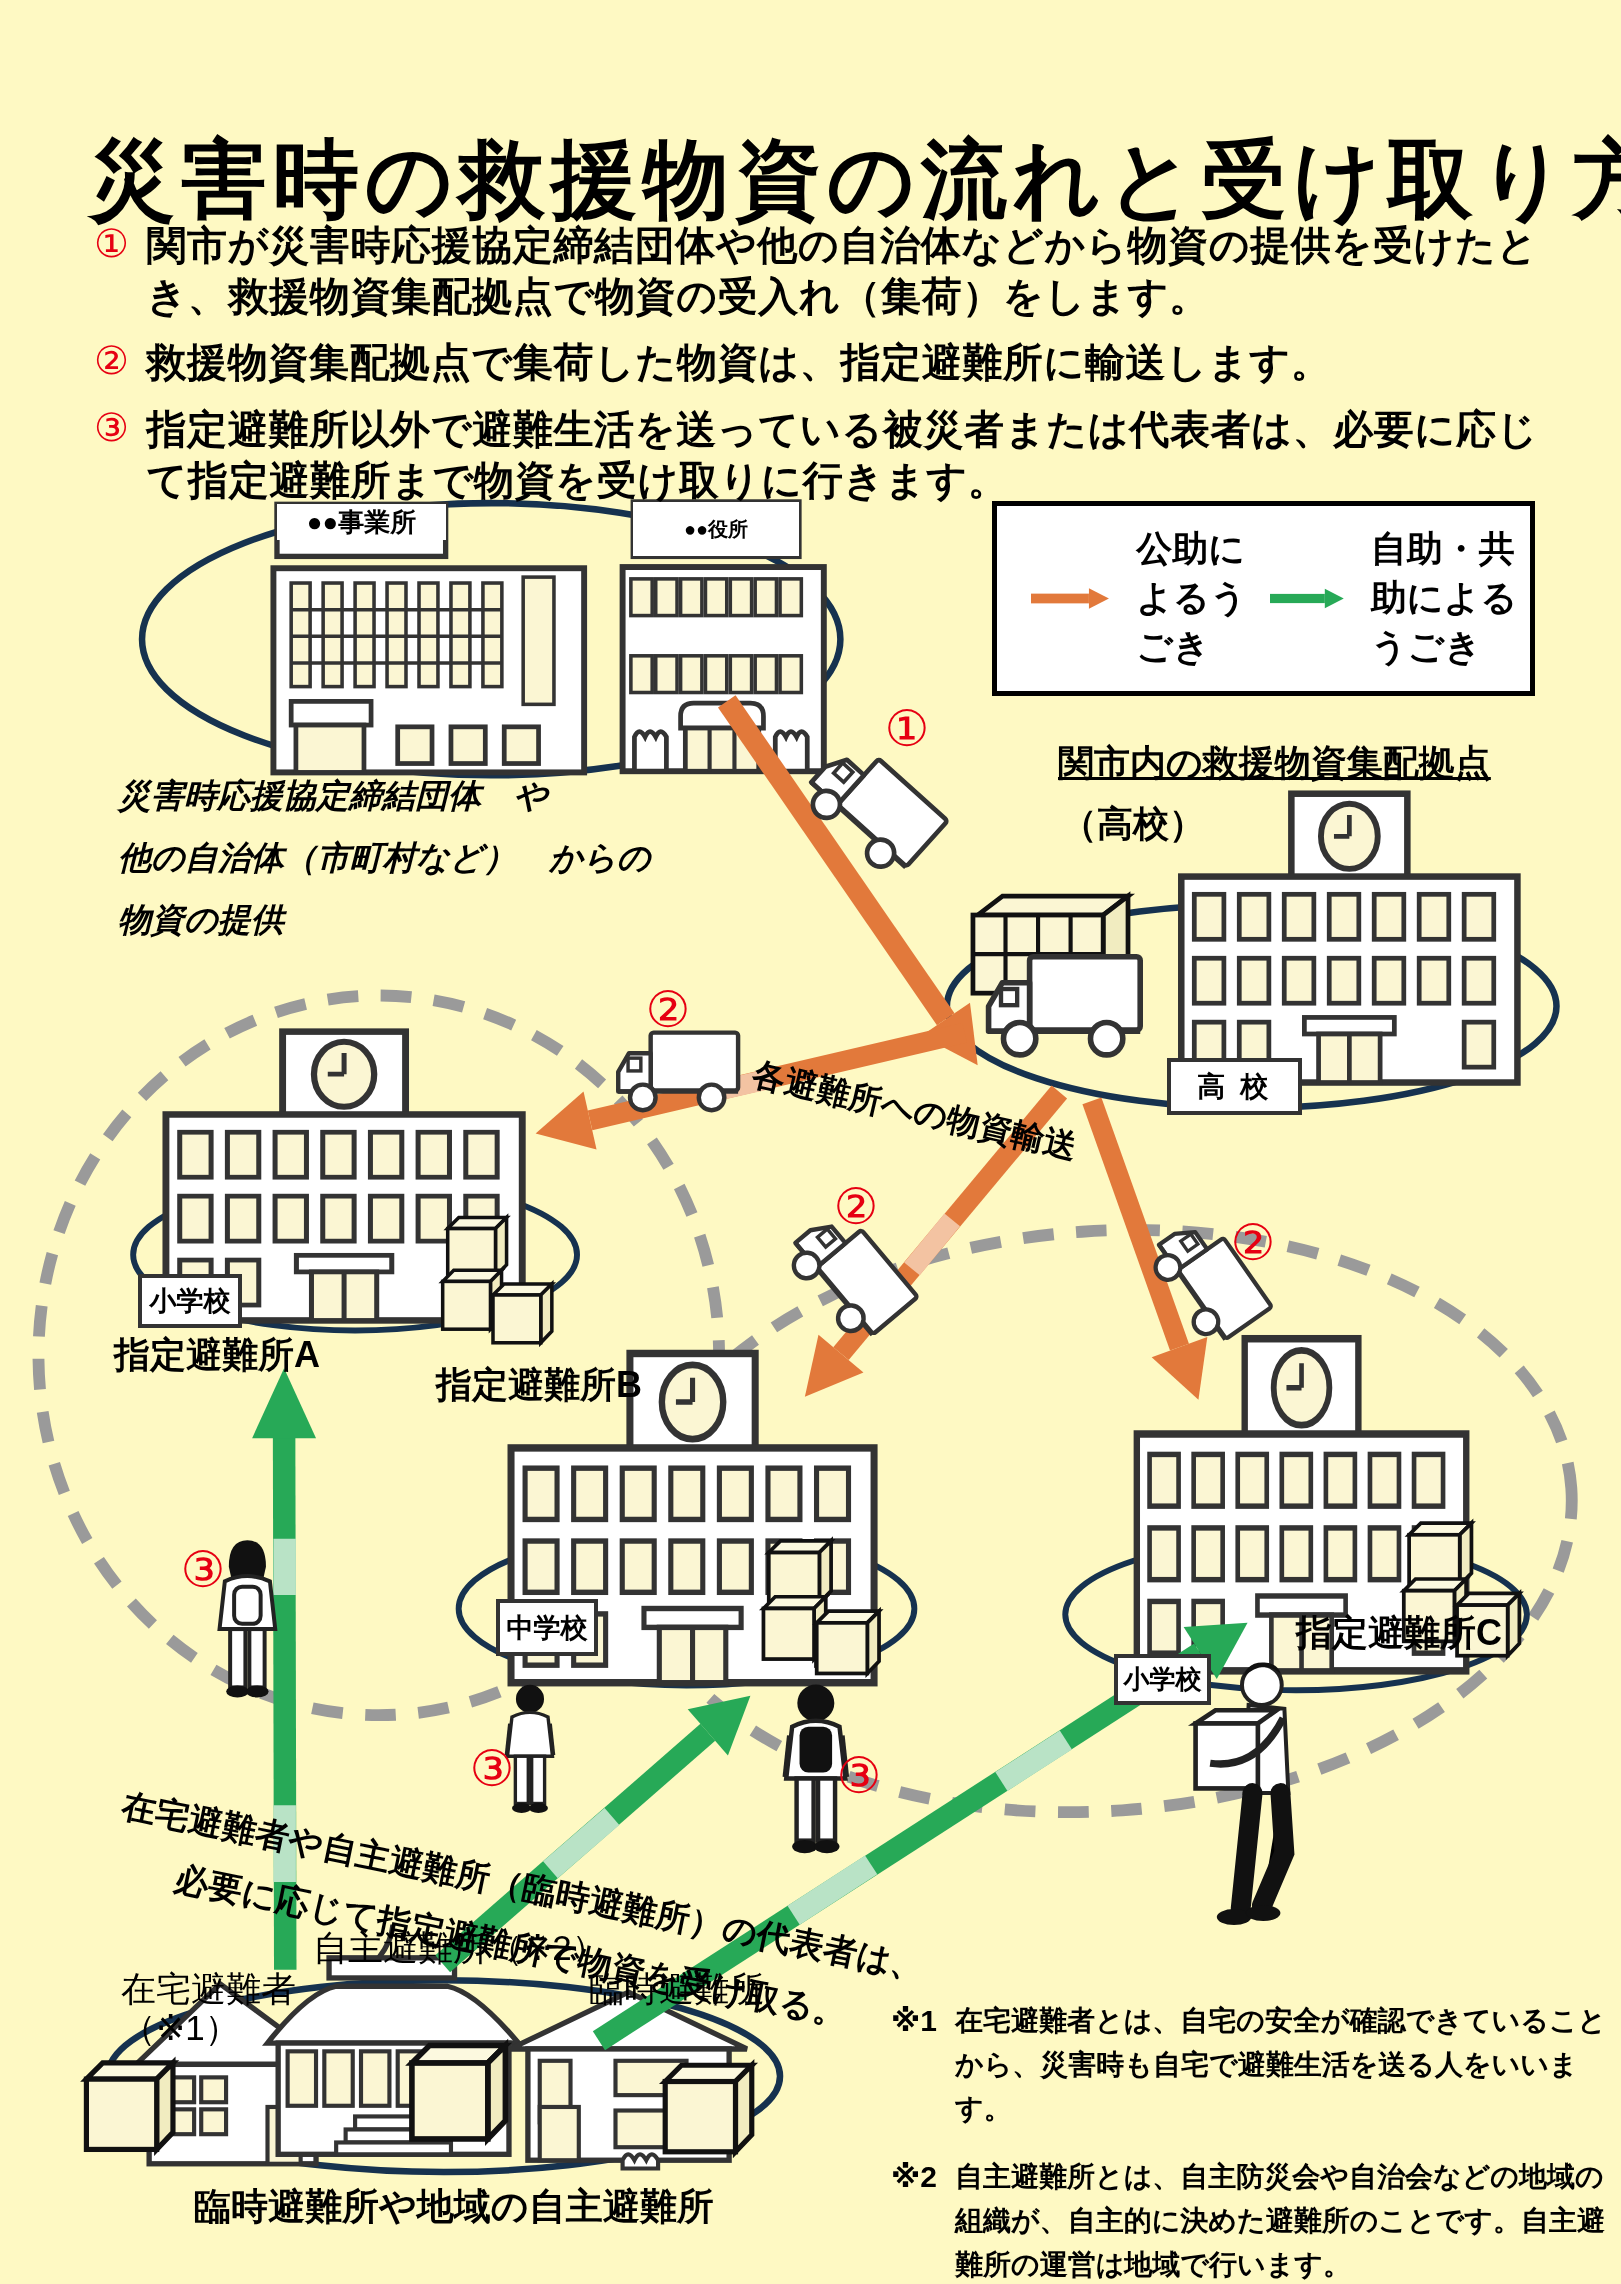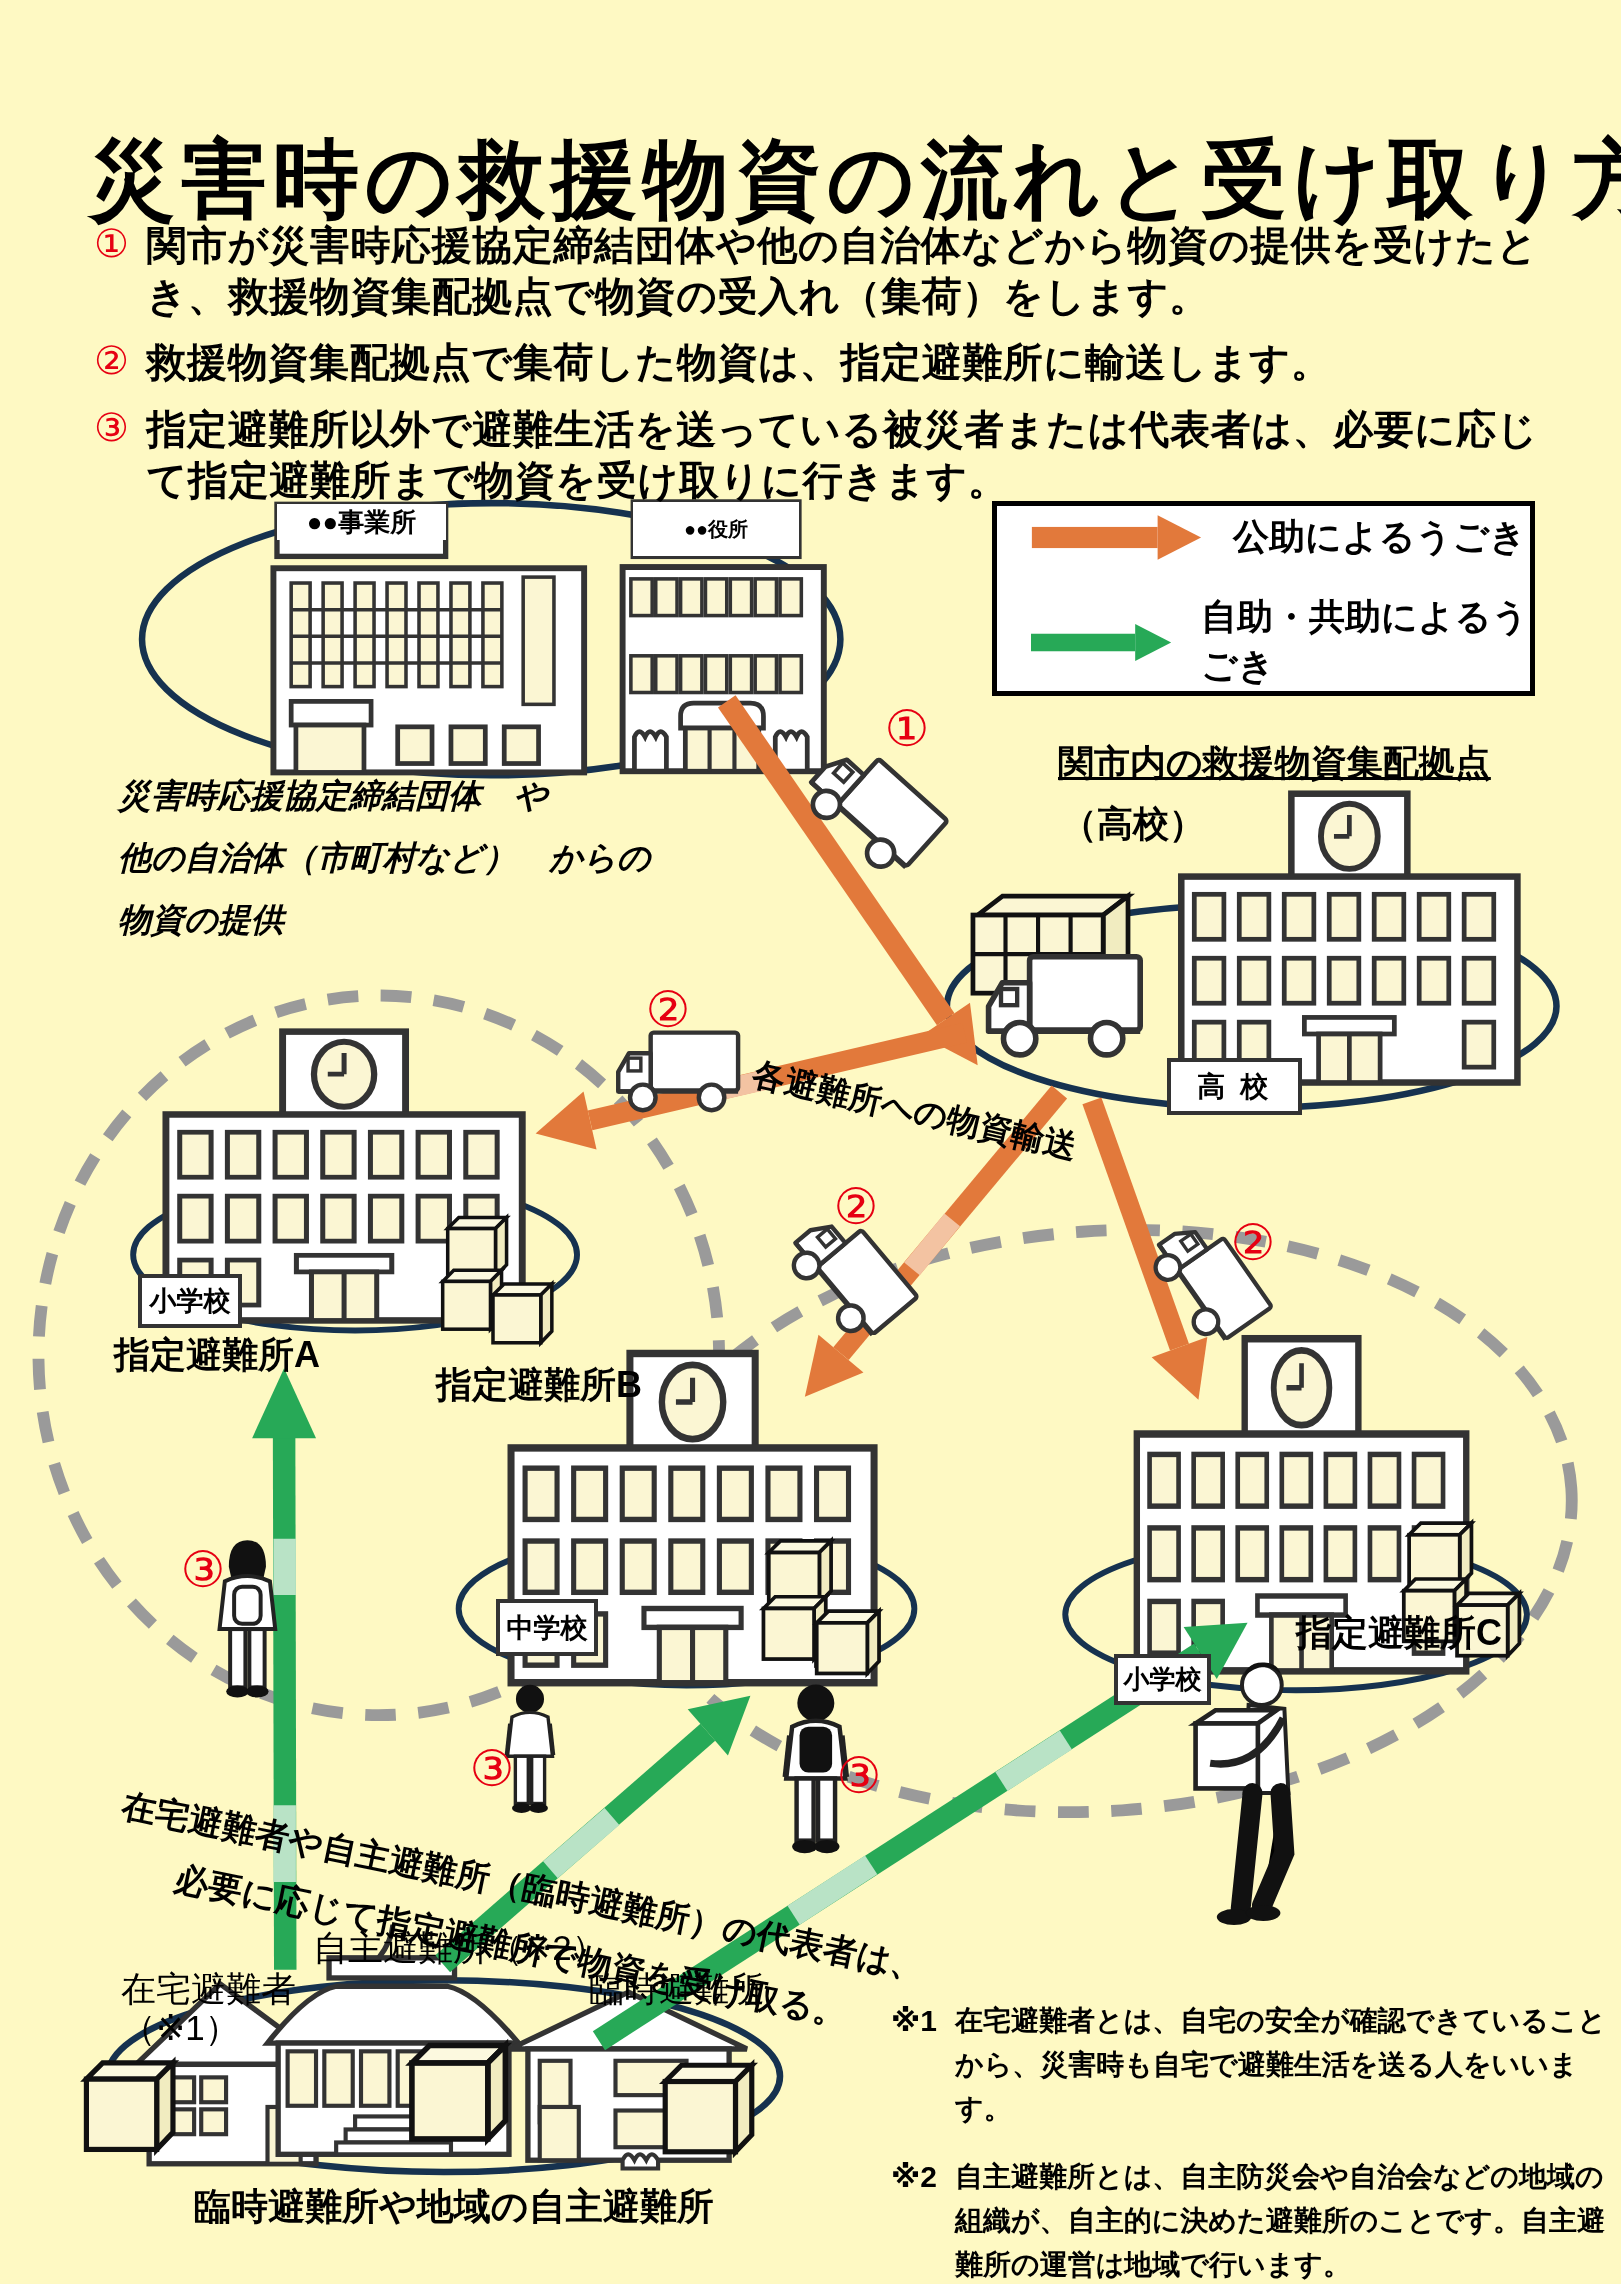--- a/index.html
+++ b/index.html
@@ -9,21 +9,21 @@
   }
   .abs{position:absolute;}
   #page-title{left:89px;top:64px;width:1456px;font-size:86px;font-weight:900;letter-spacing:6px;white-space:nowrap;}
   
   #steps{left:94px;top:220px;width:1462px;display:flex;flex-direction:column;gap:15.4px;}
   .step{display:flex;align-items:flex-start;}
   .step-badge{flex:0 0 auto;width:43px;font-size:39px;line-height:47px;color:#e60012;font-weight:400;margin-right:9.5px;}
   .step-text{margin:0;font-size:40px;line-height:51px;font-weight:700;letter-spacing:0.6px;}
   
   #legend{left:992px;top:501px;width:543px;height:195px;border:5.3px solid #000;background:#fff;
-    display:flex;flex-direction:column;justify-content:flex-end;gap:31px;padding-left:34px;box-sizing:border-box;}
+    display:flex;flex-direction:row;justify-content:space-between;padding-left:34px;box-sizing:border-box;}
   .legend-row{display:flex;align-items:center;gap:24px;}
   .legend-label{font-size:36px;font-weight:700;}
   
   .lbl{font-size:36px;font-weight:700;white-space:nowrap;}
   .lbl-sm{font-size:35px;font-weight:400;white-space:nowrap;}
   .sign{position:absolute;background:#fff;border:4.1px solid #333;display:flex;align-items:center;justify-content:center;
     font-weight:800;white-space:nowrap;box-sizing:border-box;}
   .marker{position:absolute;color:#e60012;font-size:50px;line-height:50px;font-weight:400;transform:translate(-50%,-50%);}
   .rot{transform-origin:left top;}
   #notes{left:891px;top:1999px;width:734px;display:flex;flex-direction:column;gap:24px;}

